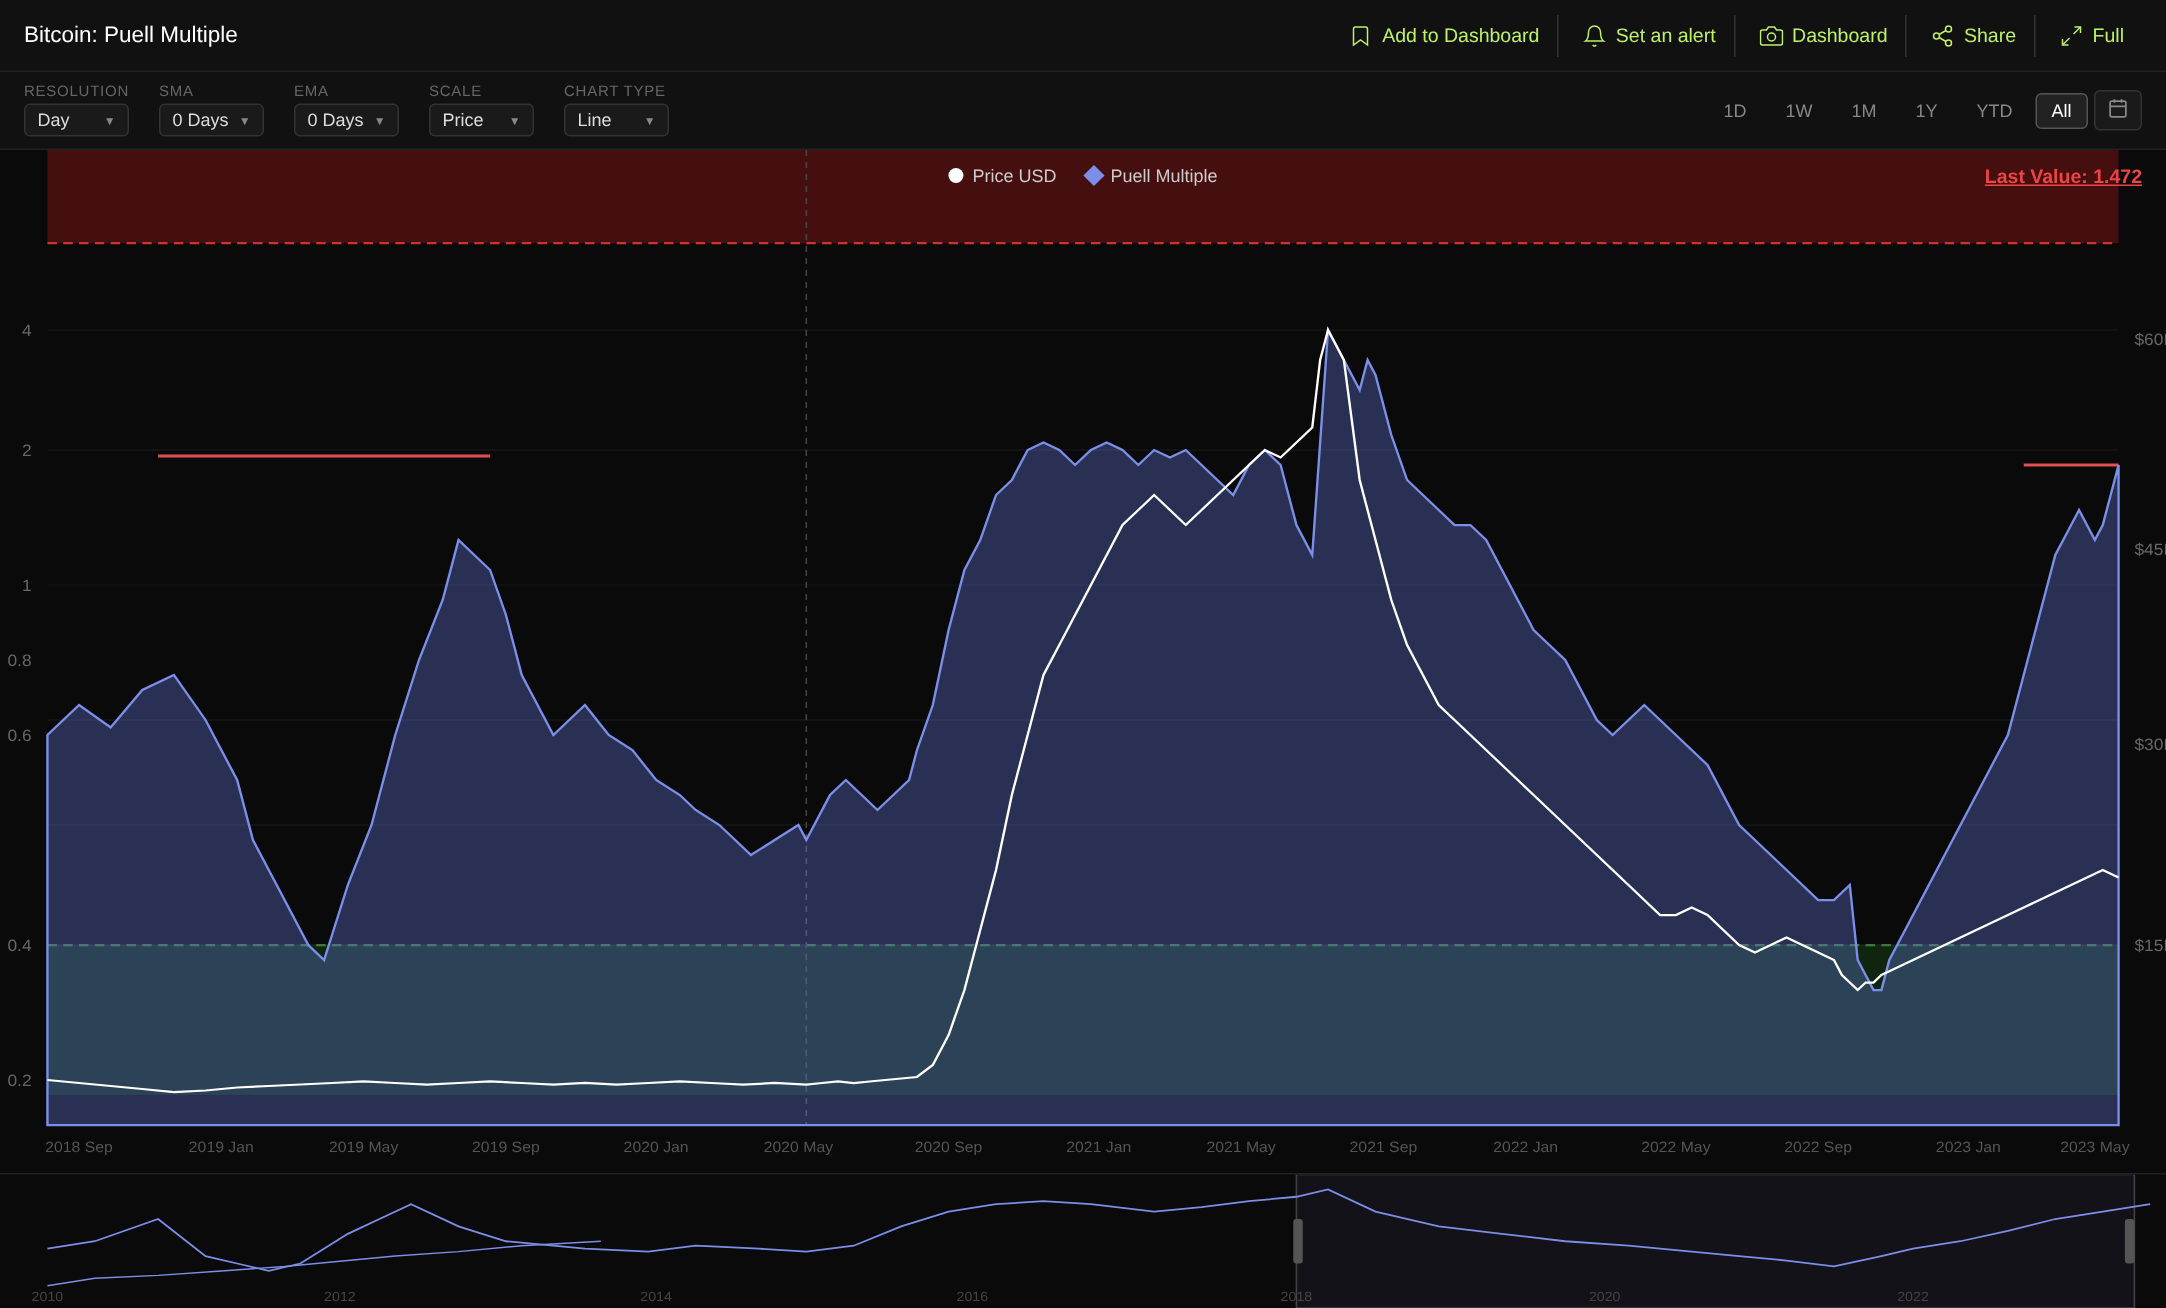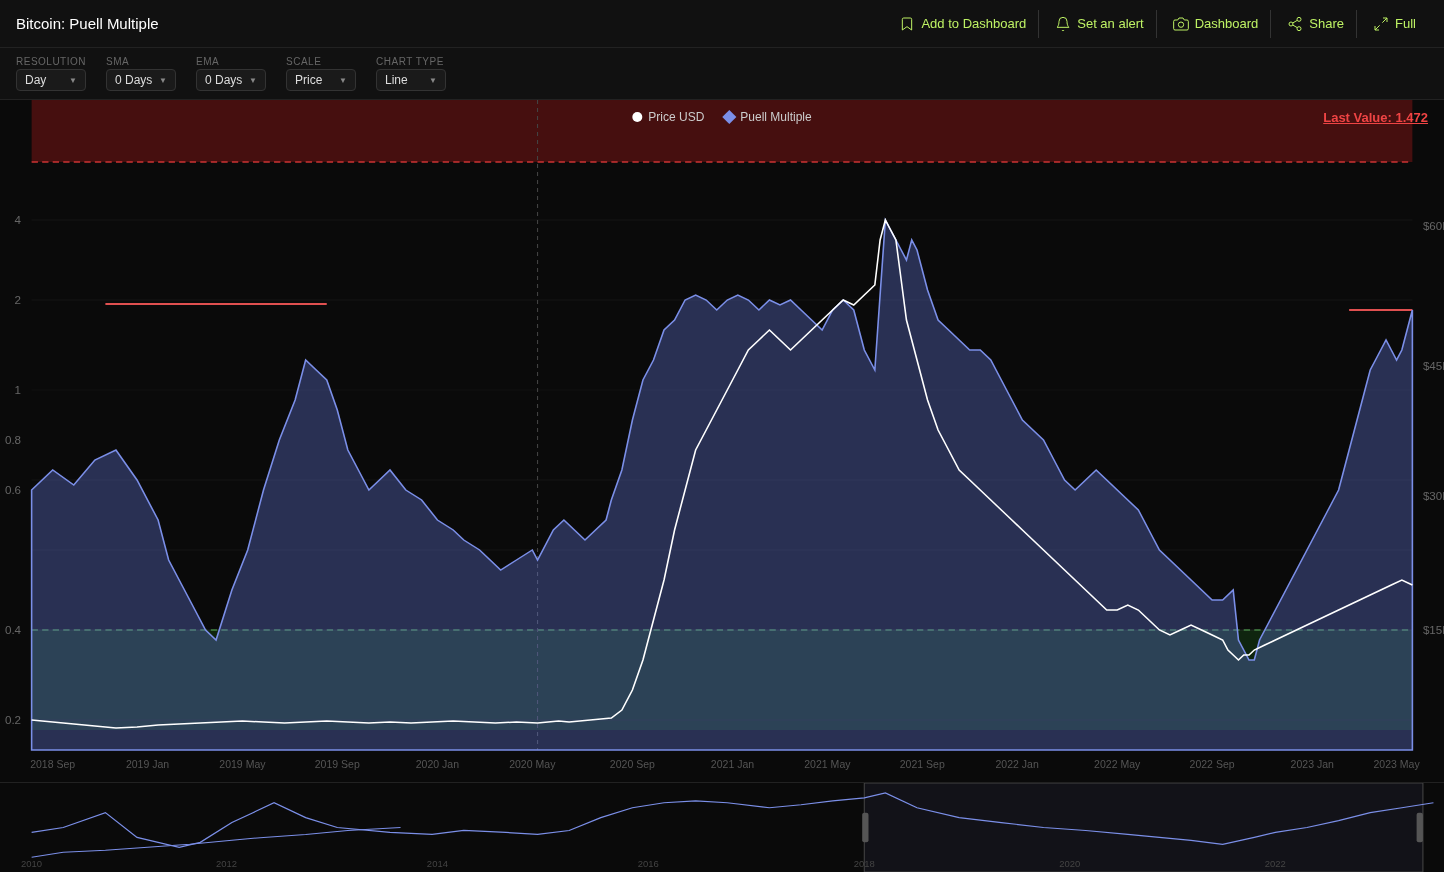--- a/index.html
+++ b/index.html
@@ -287,20 +287,36 @@
 
     <div class="toolbar-group">
       <span class="toolbar-label">Chart Type</span>
       <div class="toolbar-select">
         <span>Line</span>
         <span class="chevron">▼</span>
       </div>
     </div>
   </div>
 
+  <div class="toolbar-right">
+    <button class="period-btn">1D</button>
+    <button class="period-btn">1W</button>
+    <button class="period-btn">1M</button>
+    <button class="period-btn">1Y</button>
+    <button class="period-btn">YTD</button>
+    <button class="period-btn active">All</button>
+    <button class="calendar-btn">
+      <svg width="14" height="14" viewBox="0 0 24 24" fill="none" stroke="currentColor" stroke-width="2">
+          <rect x="3" y="4" width="18" height="18" rx="2" ry="2"></rect>
+          <line x1="16" y1="2" x2="16" y2="6"></line>
+          <line x1="8" y1="2" x2="8" y2="6"></line>
+          <line x1="3" y1="10" x2="21" y2="10"></line>
+        </svg>
+    </button>
+  </div>
 </div>
 
 <div class="chart-container">
 
   <div class="chart-legend">
     <div class="legend-item">
       <div class="legend-dot-white"></div>
       <span>Price USD</span>
     </div>
     <div class="legend-item">

